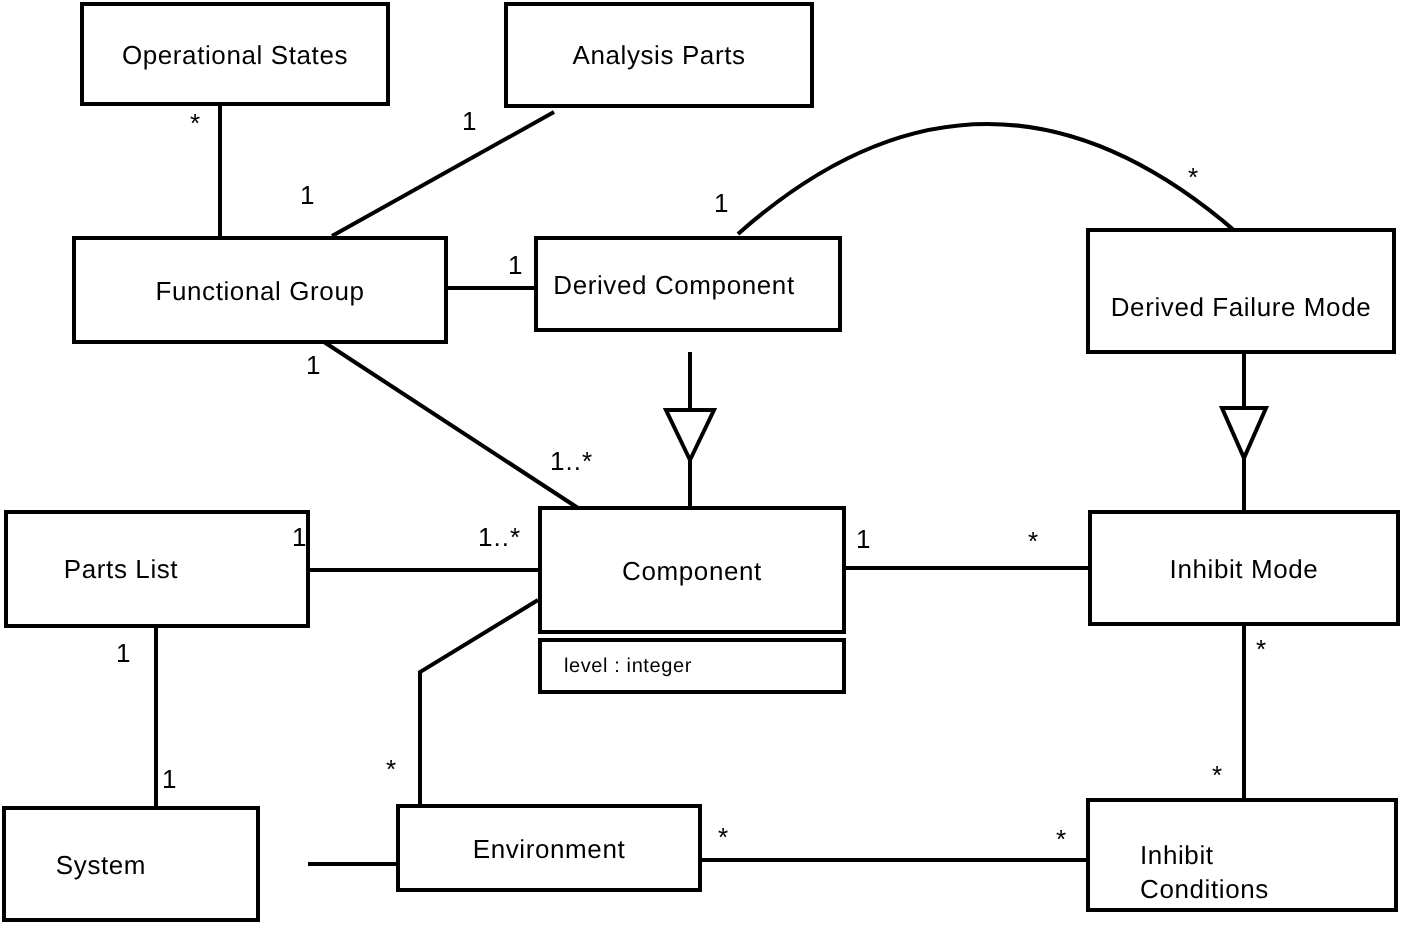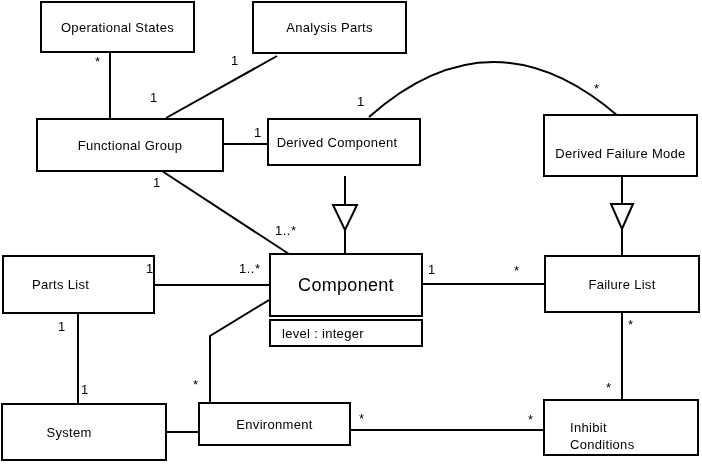--- a/index.html
+++ b/index.html
@@ -11,26 +11,26 @@
   svg.edges polygon { fill: #fff; stroke: #000; stroke-width: 2; }
   .cls {
     position: absolute; background: #fff; border: 2px solid #000;
     display: flex; align-items: center; justify-content: center;
     font-size: 13px; text-align: center; letter-spacing: 0.3px;
   }
   .cls-group { position: absolute; }
   .cmp-name {
     background: #fff; border: 2px solid #000; width: 100%;
     display: flex; align-items: center; justify-content: center;
-    font-size: 18px; letter-spacing: 0.3px;
+    font-size: 13px; letter-spacing: 0.3px;
   }
   .cmp-attr {
     background: #fff; border: 2px solid #000; width: 100%;
     display: flex; align-items: center; justify-content: flex-start;
-    font-size: 13px; letter-spacing: 0.3px; padding-left: 11px; margin-top: 2px; text-align: center;
+    font-size: 10px; letter-spacing: 0.3px; padding-left: 11px; margin-top: 2px; text-align: center;
   }
   .cls.block { display: block; text-align: left; white-space: pre-line; line-height: 1.3; }
   .mult { position: absolute; font-size: 13px; line-height: 13px; letter-spacing: 0.5px; }
 </style>
 </head>
 <body>
 
 <div class="canvas">
 
   <svg class="edges" xmlns="http://www.w3.org/2000/svg" viewBox="0 0 702 464">
@@ -85,24 +85,24 @@
   <div class="cls-group" style="left:269px; top:253px; width:154px;">
     <div class="cmp-name" style="height:64px;">
       <span>Component</span>
     </div>
     <div class="cmp-attr" style="height:28px;">
       <span>level : integer</span>
     </div>
   </div>
 
   <div class="cls" style="left:544px; top:255px; width:156px; height:58px;">
-    <span>Failure List</span>
+    <span>Inhibit Mode</span>
   </div>
 
-  <div class="cls" style="left:1px; top:403px; width:166px; height:58px; padding-right:30px;">
+  <div class="cls" style="left:1px; top:403px; width:129px; height:58px; padding-right:30px;">
     <span>System</span>
   </div>
 
   <div class="cls" style="left:198px; top:402px; width:153px; height:44px;">
     <span>Environment</span>
   </div>
 
   <div class="cls block" style="left:543px; top:399px; width:156px; height:57px; padding:2px 0 0 25px;">
     <span>Inhibit
 Conditions</span>

